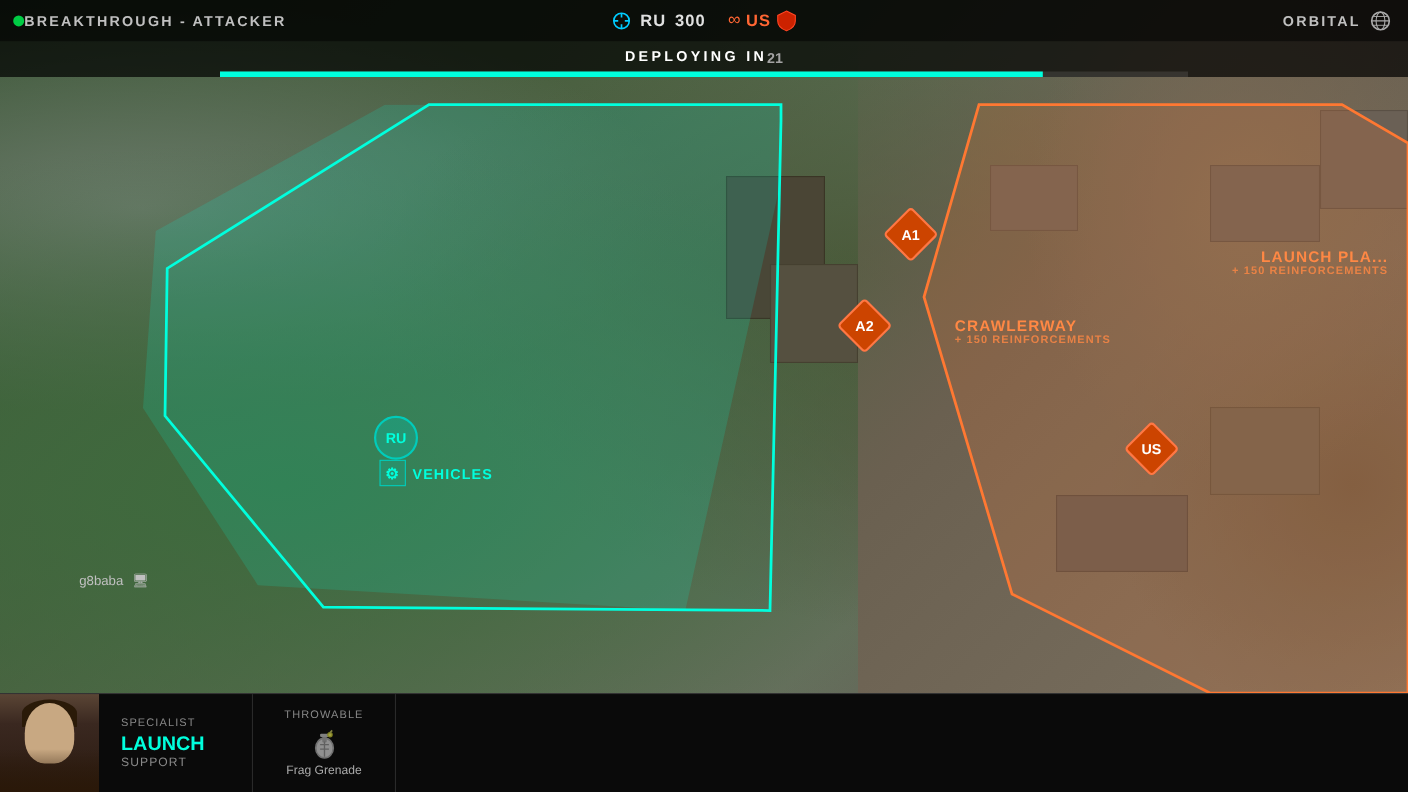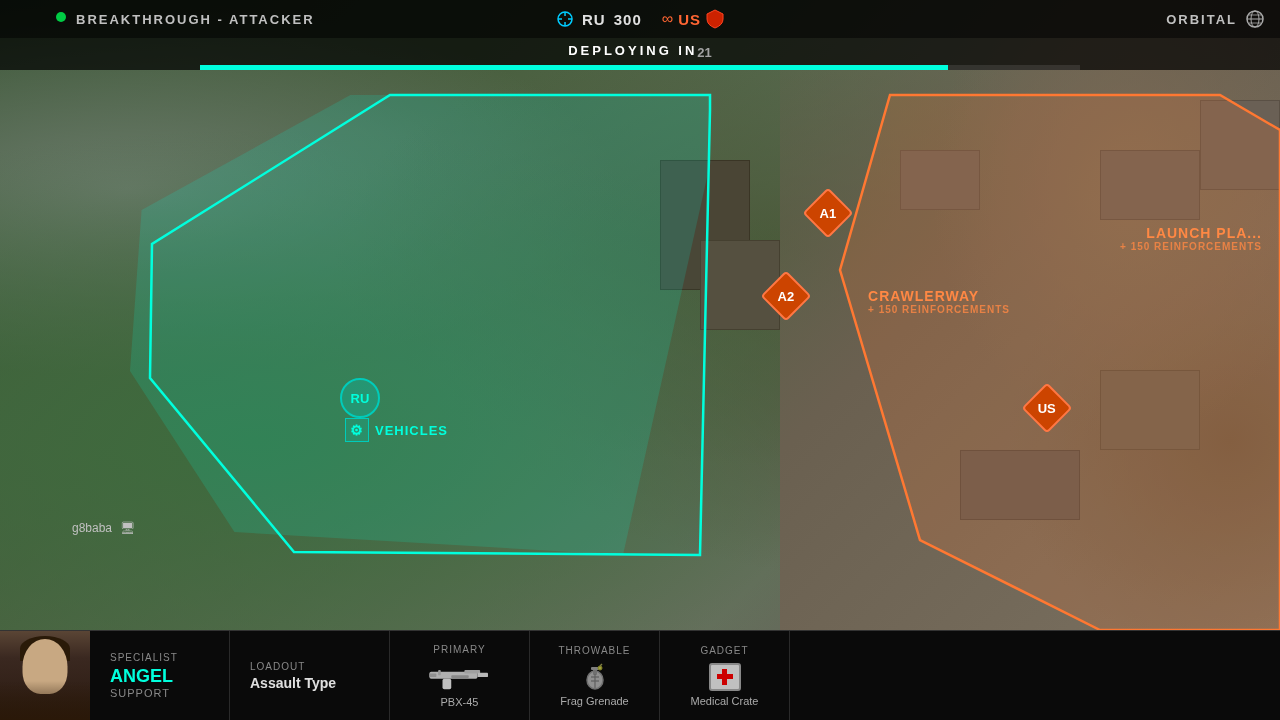--- a/index.html
+++ b/index.html
@@ -76,24 +76,23 @@
       width: 1280px;
       height: 38px;
       background: rgba(0,0,0,0.85);
       display: flex;
       align-items: center;
       z-index: 100;
     }
 
     .hud-left {
       display: flex;
-      gap: 10px;
+      align-items: center;
       padding-left: 12px;
       flex: 1;
-      margin-left: 44px;
     }
 
     .green-dot {
       width: 10px;
       height: 10px;
       border-radius: 50%;
       background: #00cc44;
     }
 
     .hud-title {
@@ -602,70 +601,39 @@
     <div class="avatar-img">
 
       <div class="avatar-hair"></div>
       <div class="avatar-face"></div>
       <div style="position:absolute;bottom:0;left:0;right:0;height:40px;background:linear-gradient(0deg,#2a1808,transparent);"></div>
     </div>
   </div>
 
   <div class="hud-section">
     <span class="hud-section-label">Specialist</span>
-    <span class="specialist-name">ANGEL</span>
+    <span class="specialist-name">LAUNCH</span>
     <span class="specialist-role">SUPPORT</span>
   </div>
 
-  <div class="hud-section" style="min-width:160px;">
-    <span class="hud-section-label">Loadout</span>
-    <span class="hud-section-value">Assault Type</span>
-  </div>
-
-  <div class="weapon-section" style="min-width:140px;">
-    <span class="hud-section-label" style="color:#888;font-size:10px;letter-spacing:1px;text-transform:uppercase;margin-bottom:4px;">Primary</span>
-    <div class="weapon-icon-container">
-
-      <svg class="gun" viewBox="0 0 80 32">
-        <rect x="5" y="10" width="55" height="8" rx="2" fill="#b0b0b0"></rect>
-        <rect x="45" y="8" width="18" height="4" rx="1" fill="#a0a0a0"></rect>
-        <rect x="20" y="18" width="10" height="12" rx="2" fill="#c0c0c0"></rect>
-        <rect x="5" y="12" width="8" height="4" rx="1" fill="#909090"></rect>
-        <rect x="60" y="11" width="12" height="5" rx="1" fill="#b8b8b8"></rect>
-        <rect x="30" y="14" width="20" height="3" rx="1" fill="#888"></rect>
-        <rect x="15" y="8" width="3" height="6" rx="1" fill="#999"></rect>
-      </svg>
-    </div>
-    <span class="hud-section-sub" style="color:#aaa;font-size:11px;text-align:center;">PBX-45</span>
-  </div>
+
 
 
   <div class="gadget-section">
     <span class="hud-section-label" style="color:#888;font-size:10px;letter-spacing:1px;text-transform:uppercase;margin-bottom:4px;">Throwable</span>
     <div class="weapon-icon-container">
 
       <svg class="grenade-icon-svg" viewBox="0 0 28 28">
         <ellipse cx="14" cy="17" rx="8" ry="9" fill="#909090" stroke="#707070" stroke-width="1.5"></ellipse>
         <rect x="12" y="5" width="4" height="7" rx="1" fill="#707070"></rect>
         <rect x="10" y="4" width="8" height="3" rx="1" fill="#808080"></rect>
         <line x1="10" y1="14" x2="18" y2="14" stroke="#606060" stroke-width="1.2"></line>
         <line x1="10" y1="18" x2="18" y2="18" stroke="#606060" stroke-width="1.2"></line>
         <line x1="14" y1="11" x2="14" y2="25" stroke="#606060" stroke-width="1.2"></line>
         <circle cx="19" cy="5" r="2" fill="#a0a040" stroke="#808020" stroke-width="1"></circle>
         <line x1="19" y1="3" x2="21" y2="1" stroke="#808040" stroke-width="1.5"></line>
       </svg>
     </div>
     <span class="hud-section-sub" style="color:#aaa;font-size:11px;text-align:center;">Frag Grenade</span>
   </div>
 
-  <div class="gadget-section">
-    <span class="hud-section-label" style="color:#888;font-size:10px;letter-spacing:1px;text-transform:uppercase;margin-bottom:4px;">Gadget</span>
-    <div class="weapon-icon-container">
-
-      <div class="medcrate-icon">
-        <div class="medcrate-cross-h"></div>
-        <div class="medcrate-cross-v"></div>
-      </div>
-    </div>
-    <span class="hud-section-sub" style="color:#aaa;font-size:11px;text-align:center;">Medical Crate</span>
-  </div>
 
 </div>
 
 </body></html>

